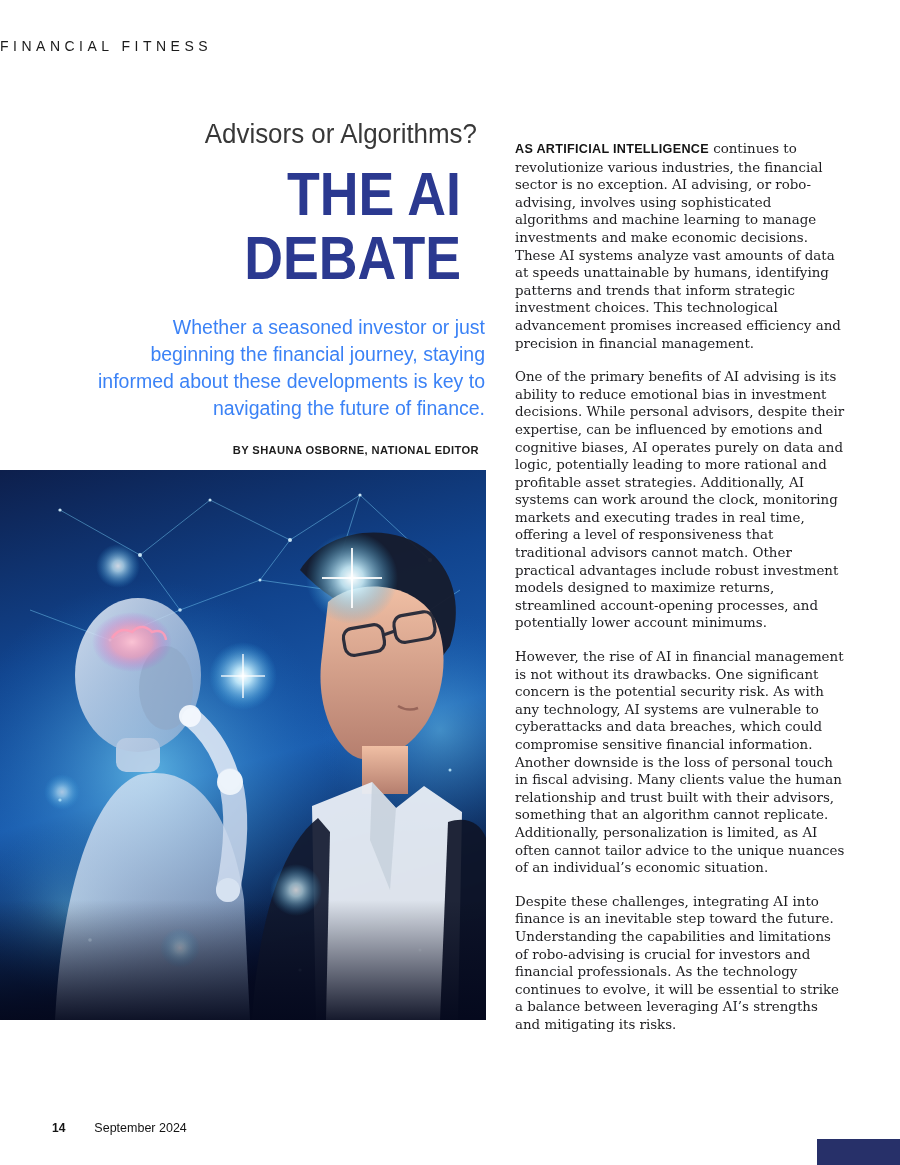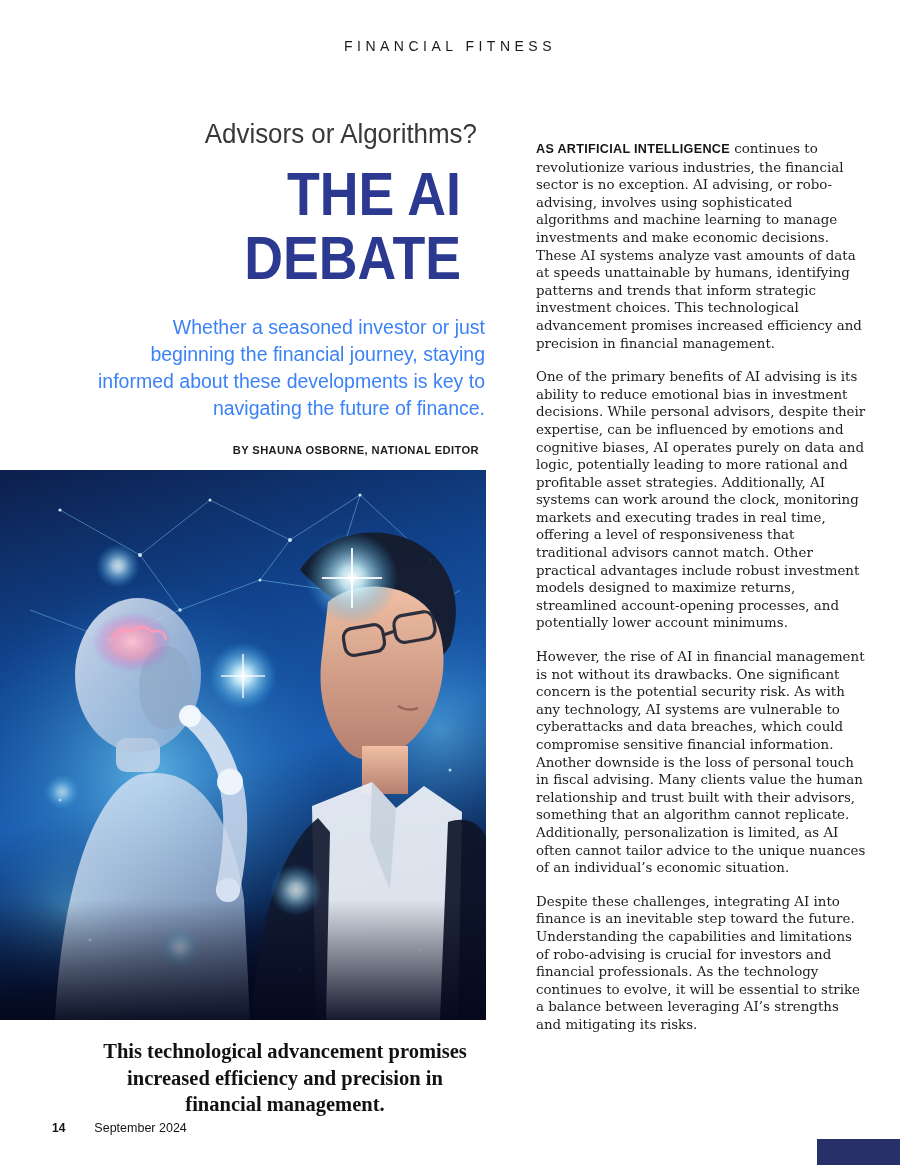--- a/index.html
+++ b/index.html
@@ -10,23 +10,22 @@
     margin: 0 auto;
     background: #ffffff;
     overflow: hidden;
     font-family: "Liberation Sans", sans-serif;
     color: #1c1c1e;
   }
 
   
   .kicker {
     position: absolute; top: 38px; left: 0; width: 864px;
-    text-align: center;
     font-size: 14px; letter-spacing: 4.5px;
-    color: #1b1b1b; font-weight: 500; padding-left: 36px;
+    color: #1b1b1b; font-weight: 500;
   }
 
   
   .feature-head {
     position: absolute; left: 85px; top: 119px; width: 400px;
     text-align: right;
   }
   .eyebrow {
     font-size: 27px; color: #383838; font-weight: 400;
     transform: scaleX(.96); transform-origin: 50% 50%;
@@ -64,21 +63,20 @@
     font-size: 20.5px; line-height: 26.5px;
     color: #121212;
   }
 
   
   .article {
     position: absolute; left: 515px; top: 140px; width: 332px;
     font-family: "DejaVu Serif", "Liberation Serif", serif;
     font-size: 13.4px; line-height: 17.6px;
     color: #1d1d20;
-    margin-left: 21px;
   }
   .article p { margin: 0 0 16px 0; }
   .lead-in {
     font-family: "Liberation Sans", sans-serif;
     font-weight: 700; font-size: 12.6px; letter-spacing: .3px;
     color: #141414;
   }
   .section-heading {
     font-family: "Liberation Sans", sans-serif;
     font-size: 14.5px; font-weight: 700; letter-spacing: .2px;
@@ -230,21 +228,20 @@
         <circle cx="118" cy="96" r="22" fill="url(#glowWhite)" opacity="0.8"></circle>
         <circle cx="296" cy="420" r="26" fill="url(#glowWhite)" opacity="0.75"></circle>
         <circle cx="180" cy="478" r="20" fill="url(#glowWhite)" opacity="0.6"></circle>
         <circle cx="62" cy="322" r="18" fill="url(#glowWhite)" opacity="0.6"></circle>
       </g>
 
       <rect x="0" y="430" width="486" height="120" fill="url(#fadeBottom)"></rect>
     </svg>
   </div>
 
-  <div class="pullquote">This technological advancement promises increased efficiency and precision in financial management.</div>
 
   <div class="article">
     <p><span class="lead-in">AS ARTIFICIAL INTELLIGENCE</span><span> continues to revolutionize various industries, the financial sector is no exception. AI advising, or robo-advising, involves using sophisticated algorithms and machine learning to manage investments and make economic decisions. These AI systems analyze vast amounts of data at speeds unattainable by humans, identifying patterns and trends that inform strategic investment choices. This technological advancement promises increased efficiency and precision in financial management.</span></p>
 
     <p>One of the primary benefits of AI advising is its ability to reduce emotional bias in investment decisions. While personal advisors, despite their expertise, can be influenced by emotions and cognitive biases, AI operates purely on data and logic, potentially leading to more rational and profitable asset strategies. Additionally, AI systems can work around the clock, monitoring markets and executing trades in real time, offering a level of responsiveness that traditional advisors cannot match. Other practical advantages include robust investment models designed to maximize returns, streamlined account-opening processes, and potentially lower account minimums.</p>
 
     <p>However, the rise of AI in financial management is not without its drawbacks. One significant concern is the potential security risk. As with any technology, AI systems are vulnerable to cyberattacks and data breaches, which could compromise sensitive financial information. Another downside is the loss of personal touch in fiscal advising. Many clients value the human relationship and trust built with their advisors, something that an algorithm cannot replicate. Additionally, personalization is limited, as AI often cannot tailor advice to the unique nuances of an individual’s economic situation.</p>
     <p>Despite these challenges, integrating AI into finance is an inevitable step toward the future. Understanding the capabilities and limitations of robo-advising is crucial for investors and financial professionals. As the technology continues to evolve, it will be essential to strike a balance between leveraging AI’s strengths and mitigating its risks.</p>
   </div>
 

